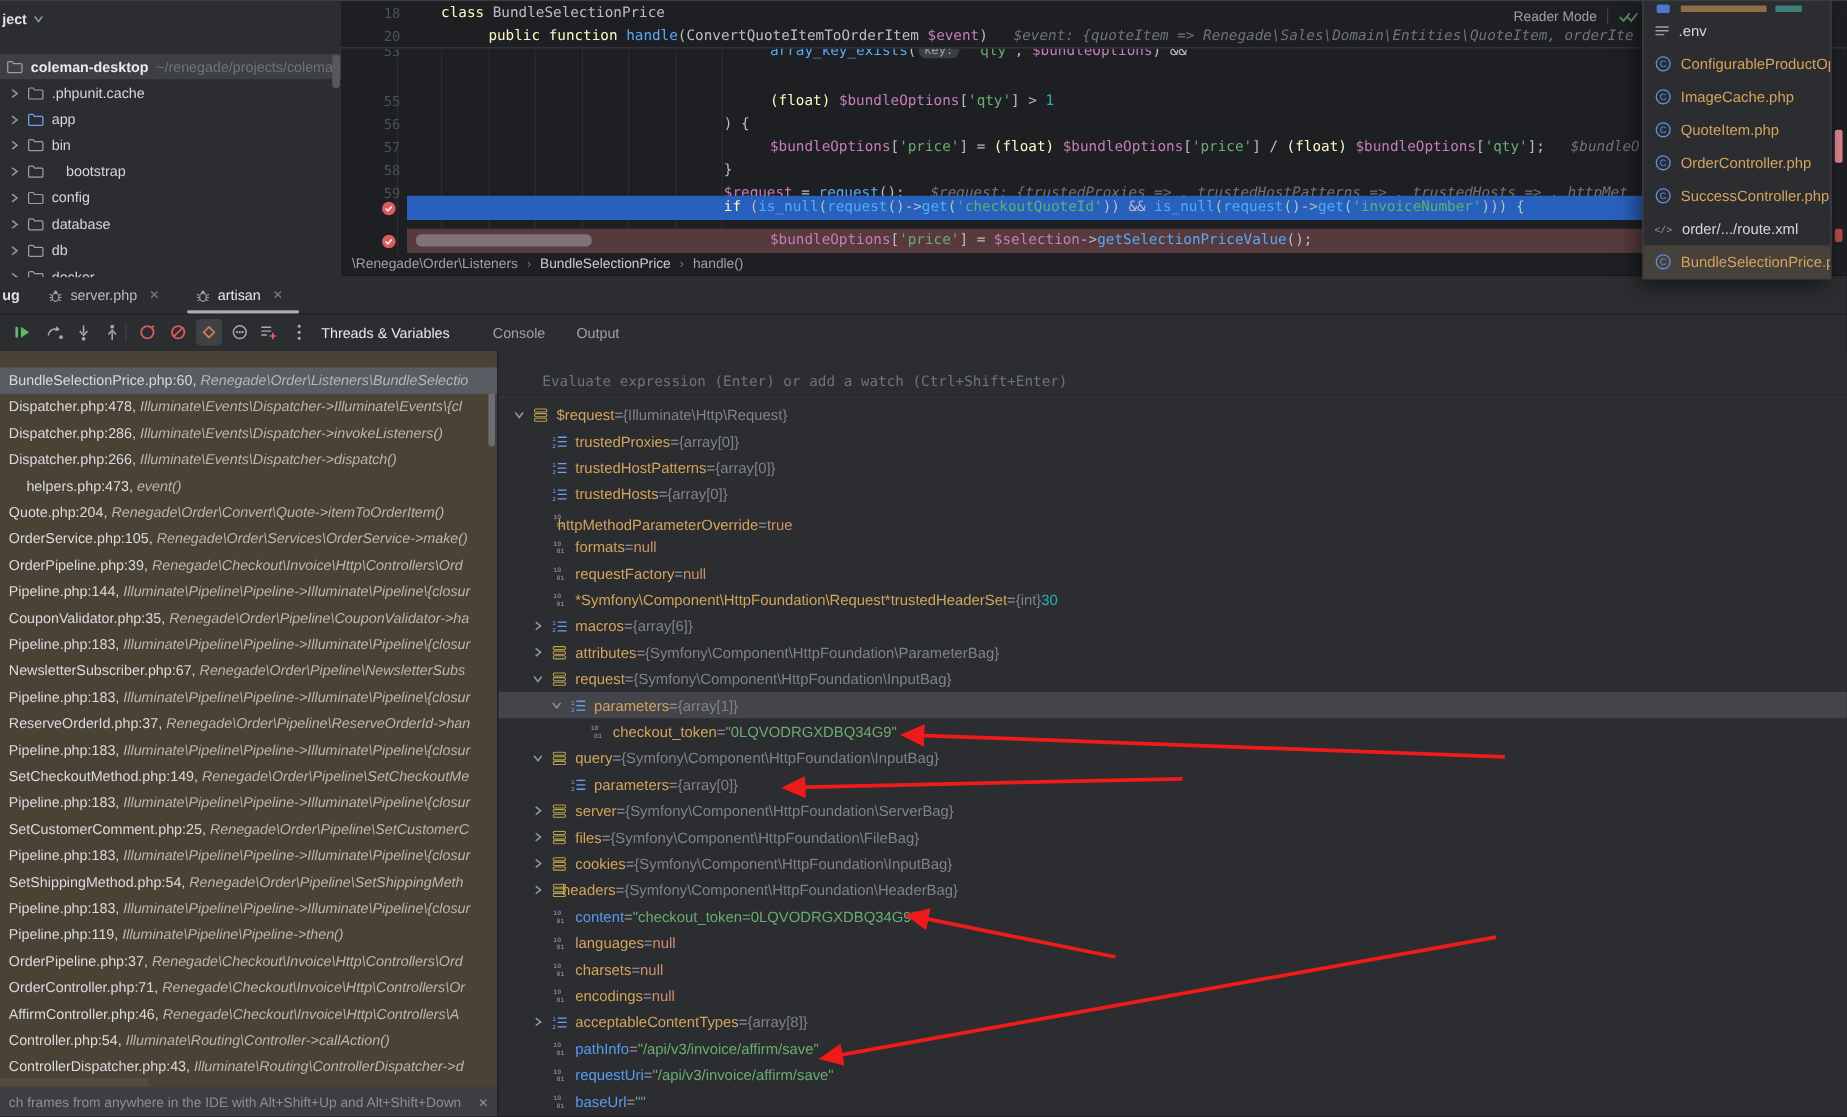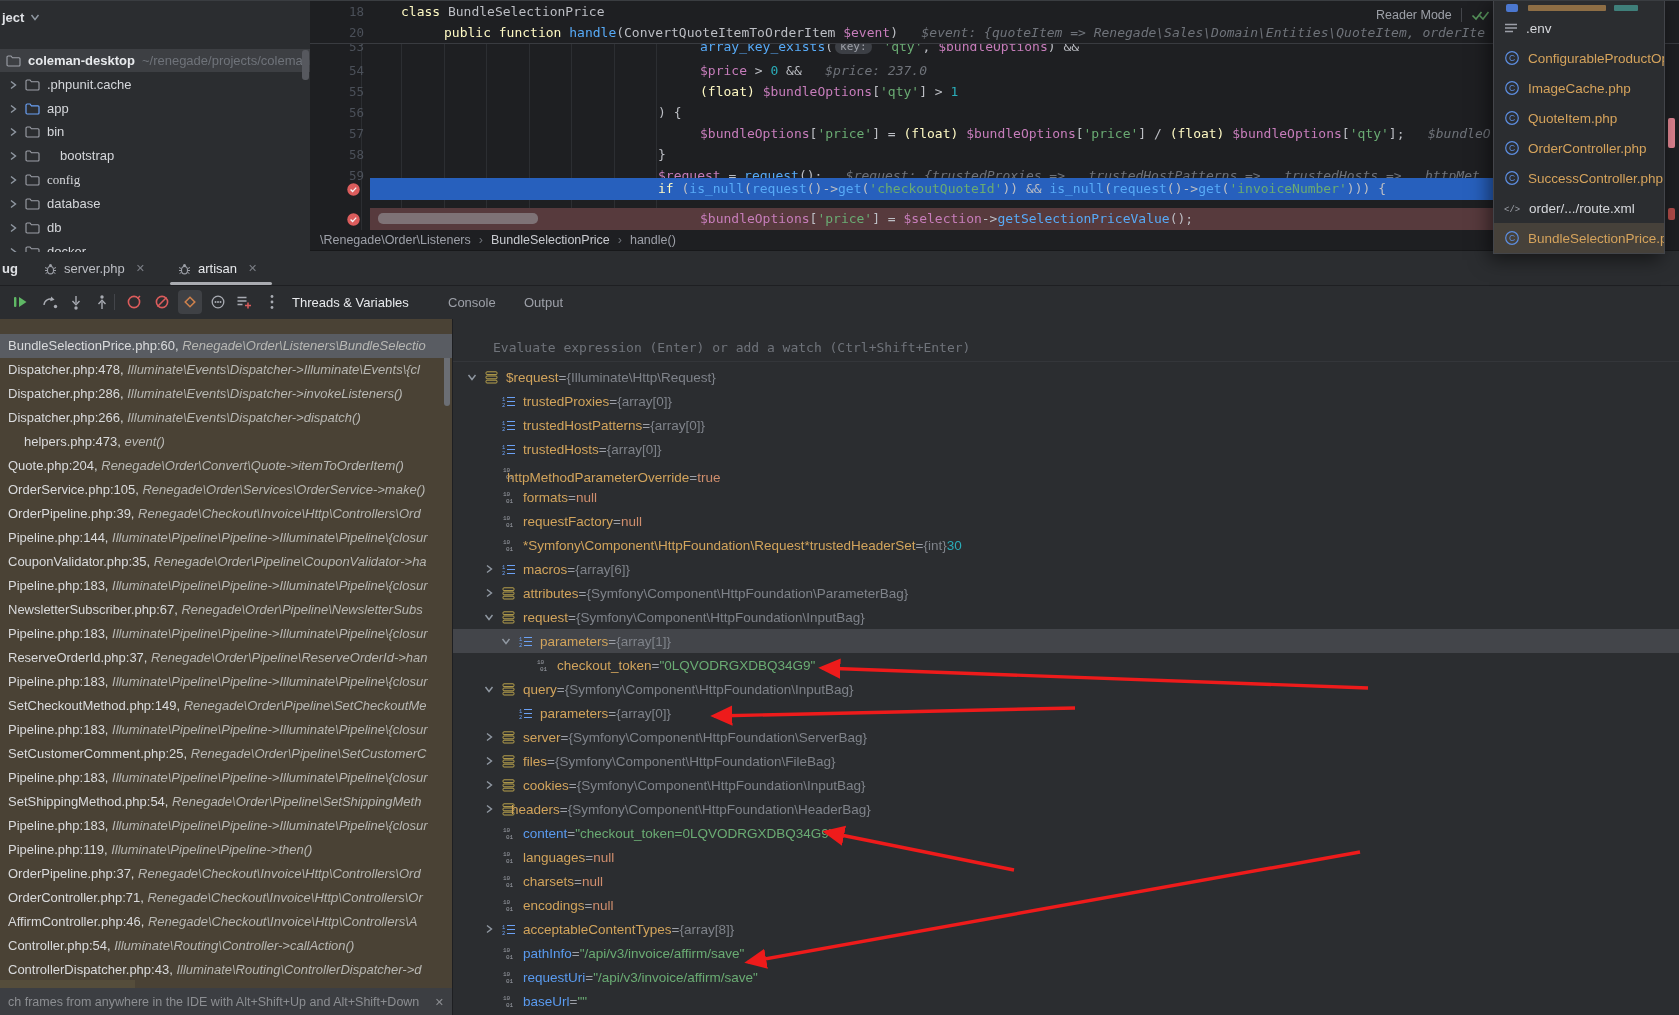--- a/index.html
+++ b/index.html
@@ -165,21 +165,21 @@
               <polyline points="3,1.5 7.5,5 3,8.5" fill="none" stroke="#9199a3" stroke-width="1.4"></polyline>
             </svg>
           </span>
           <span class="icn" style="margin-left: 7px;">
             <svg width="15" height="13" viewBox="0 0 15 13">
               <path d="M1 3.2C1 2.5 1.5 2 2.2 2H5l1.4 1.8H13c.6 0 1 .5 1 1V11c0 .6-.5 1-1 1H2.2C1.5 12 1 11.5 1 10.8Z" fill="none" stroke="#9da0a8" stroke-width="1.1"></path>
             </svg>
           </span>
           <span class="plabel" style="margin-left: 20px;">bootstrap</span>
         </div>
-        <div class="prow" style="top: 168px; font-family: Liberation Serif, serif;">
+        <div class="prow" style="top: 168px;">
           <span class="icn" style="margin-left: 8px;">
             <svg width="10" height="10" viewBox="0 0 10 10">
               <polyline points="3,1.5 7.5,5 3,8.5" fill="none" stroke="#9199a3" stroke-width="1.4"></polyline>
             </svg>
           </span>
           <span class="icn" style="margin-left: 7px;">
             <svg width="15" height="13" viewBox="0 0 15 13">
               <path d="M1 3.2C1 2.5 1.5 2 2.2 2H5l1.4 1.8H13c.6 0 1 .5 1 1V11c0 .6-.5 1-1 1H2.2C1.5 12 1 11.5 1 10.8Z" fill="none" stroke="#9da0a8" stroke-width="1.1"></path>
             </svg>
           </span>
@@ -234,24 +234,20 @@
         <div class="guide" style="left: 91px;"></div>
         <div class="guide" style="left: 134px;"></div>
         <div class="guide" style="left: 176px;"></div>
         <div class="guide" style="left: 219px;"></div>
         <div class="guide" style="left: 261px;"></div>
         <div class="guide" style="left: 304px;"></div>
         <div class="guide" style="left: 346px;"></div>
         <div class="crow clip" style="top: 44px; height: 16px; line-height: 16px;">
           <div class="gnum" style="font-family: &quot;DejaVu Sans Mono&quot;, &quot;Liberation Mono&quot;, monospace;">53</div>
           <div class="ctext" style="left: 390px;"><span class="tk-fn">array_key_exists</span><span class="tk-pl">(</span><span class="tk-chip">key:</span><span class="tk-pl"> </span><span class="tk-str">'qty'</span><span class="tk-pl">, </span><span class="tk-var">$bundleOptions</span><span class="tk-pl">) </span><span class="tk-op">&amp;&amp;</span></div>
-        </div>
-        <div class="crow" style="top: 60px; height: 21px; line-height: 21px;">
-          <div class="gnum" style="font-family: &quot;DejaVu Sans Mono&quot;, &quot;Liberation Mono&quot;, monospace;">54</div>
-          <div class="ctext" style="left: 390px;"><span class="tk-var">$price</span><span class="tk-op"> &gt; </span><span class="tk-num">0</span><span class="tk-op"> &amp;&amp;</span><span class="tk-hint">   $price: 237.0</span></div>
         </div>
         <div class="crow" style="top: 81px; height: 21px; line-height: 21px;">
           <div class="gnum" style="font-family: &quot;DejaVu Sans Mono&quot;, &quot;Liberation Mono&quot;, monospace;">55</div>
           <div class="ctext" style="left: 390px;"><span class="tk-cast">(float)</span><span class="tk-pl"> </span><span class="tk-var">$bundleOptions</span><span class="tk-pl">[</span><span class="tk-str">'qty'</span><span class="tk-pl">]</span><span class="tk-op"> &gt; </span><span class="tk-num">1</span></div>
         </div>
         <div class="crow" style="top: 102px; height: 21px; line-height: 21px;">
           <div class="gnum" style="font-family: &quot;DejaVu Sans Mono&quot;, &quot;Liberation Mono&quot;, monospace;">56</div>
           <div class="ctext" style="left: 348px;"><span class="tk-pl">) {</span></div>
         </div>
         <div class="crow" style="top: 123px; height: 21px; line-height: 21px;">

